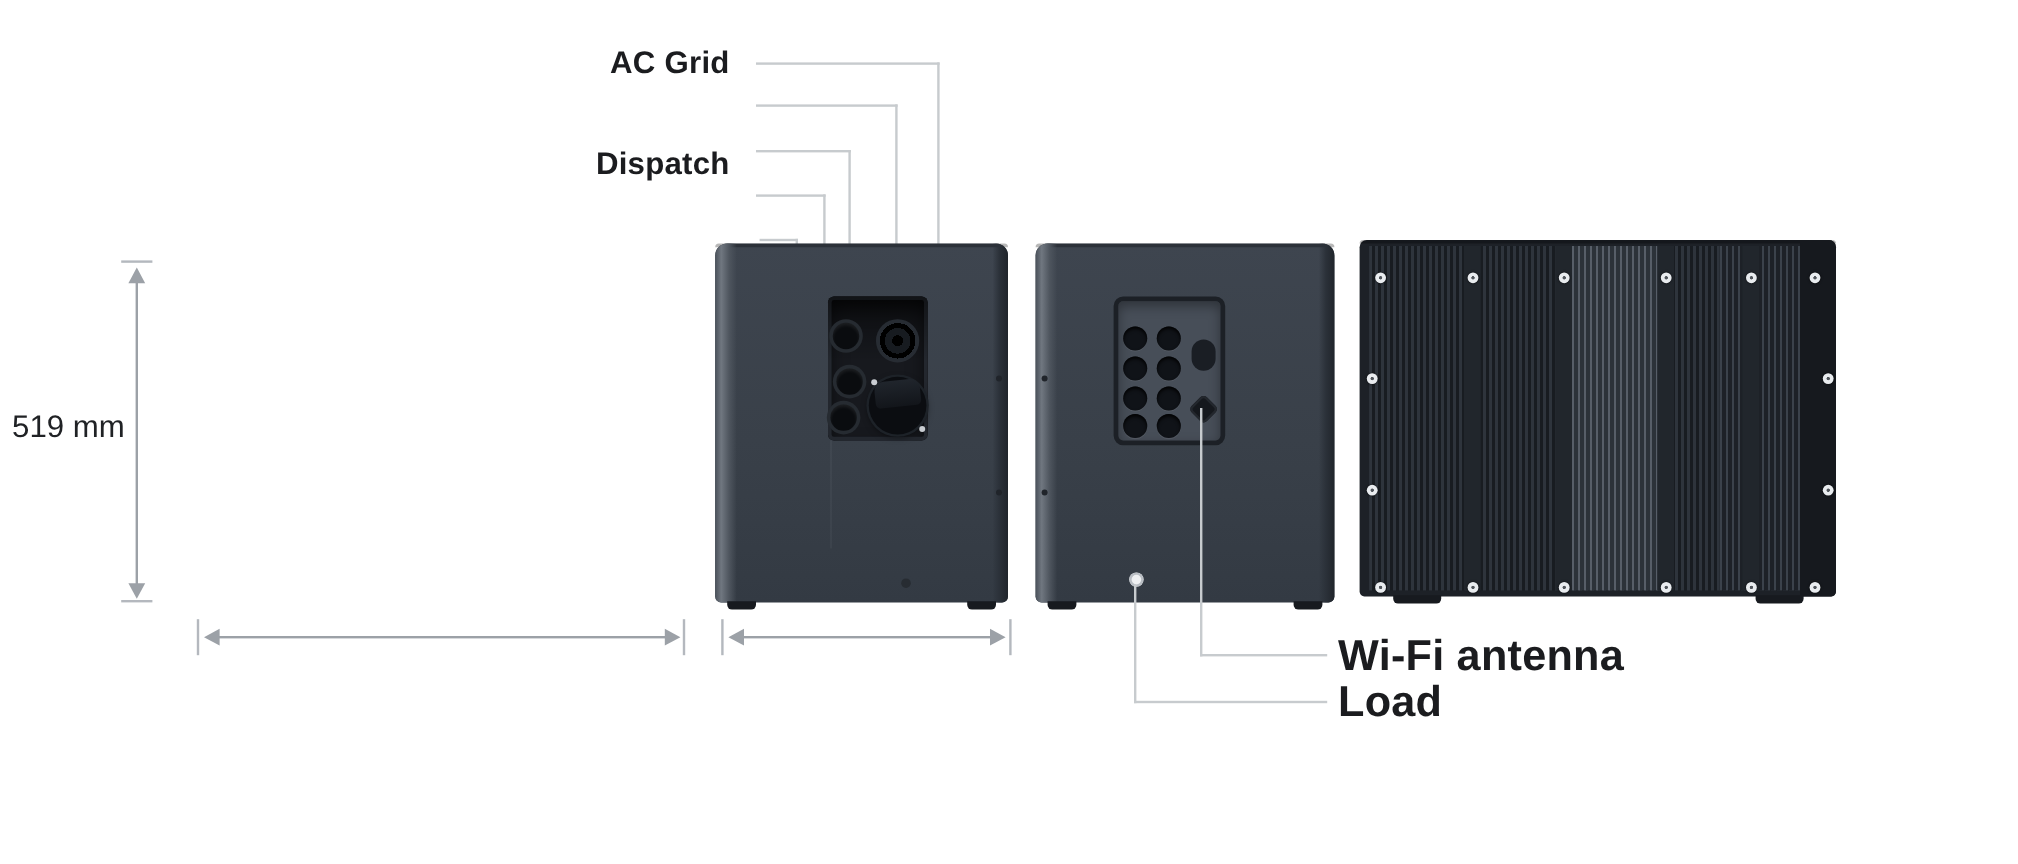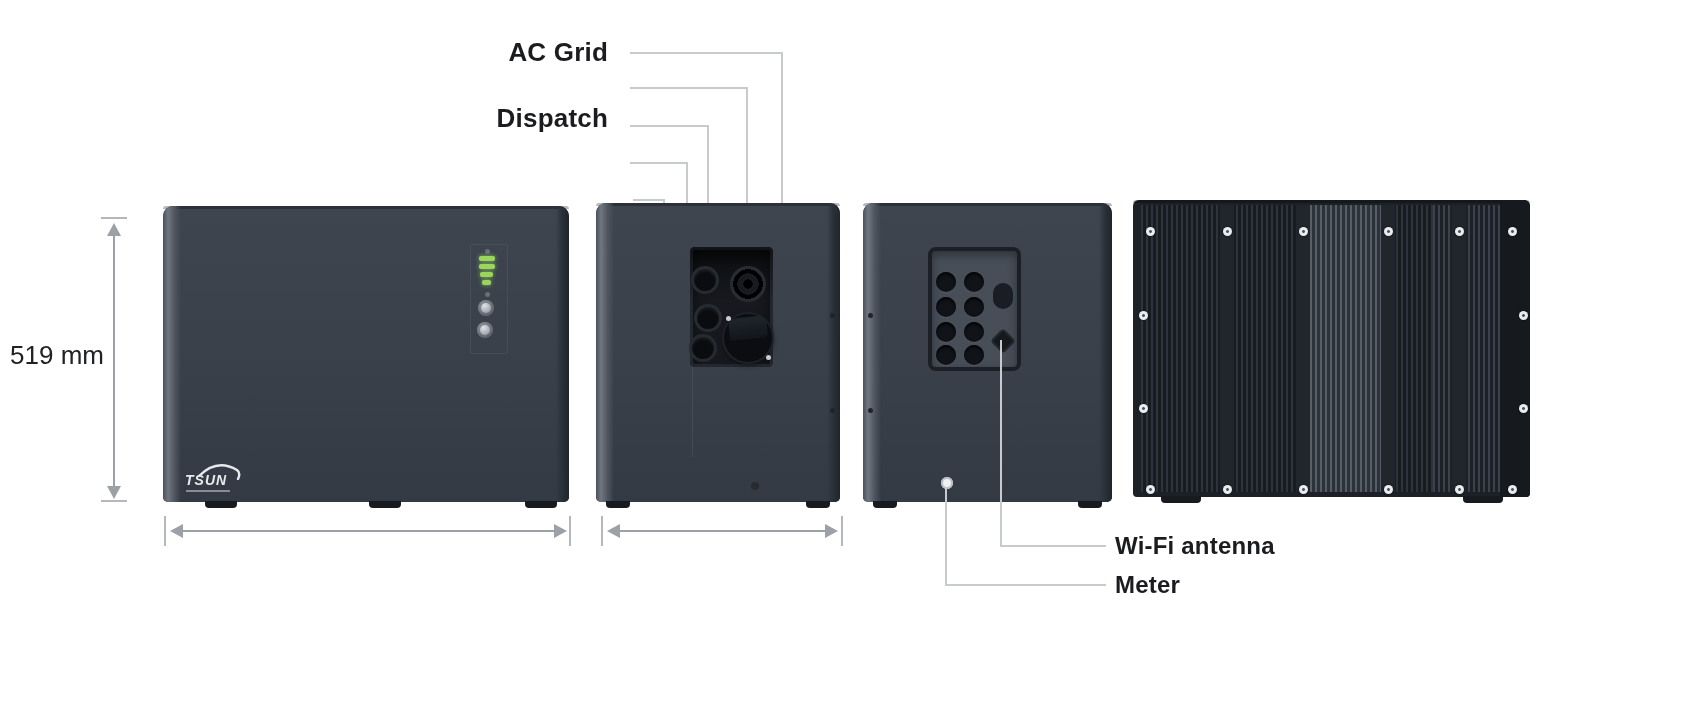--- a/index.html
+++ b/index.html
@@ -2,21 +2,21 @@
 <html><head>
 <meta charset="utf-8">
 <style>
   html,body{margin:0;padding:0;background:#ffffff;}
   .canvas{position:relative;width:1682px;height:720px;background:#ffffff;overflow:hidden;
           font-family:"Liberation Sans",sans-serif;}
 
   
   .co-label{position:absolute;left:398px;width:210px;text-align:right;
             font-size:26px;font-weight:bold;color:#1b1c1f;line-height:32px;letter-spacing:.2px;}
-  .co-label2{position:absolute;font-size:24px;font-weight:bold;color:#1b1c1f;line-height:32px;letter-spacing:.2px;}
+  .co-label2{position:absolute;font-size:36px;font-weight:bold;color:#1b1c1f;line-height:32px;letter-spacing:.2px;}
   .dim-label{position:absolute;font-size:26px;color:#202225;line-height:32px;}
 
   
   .cl{position:absolute;background:#c7cbce;}
   .tick{position:absolute;background:#b4b8be;}
   .dline{position:absolute;background:#9ca1a7;}
   .arr{position:absolute;width:0;height:0;border-style:solid;border-color:transparent;}
   .arr.up{border-left-width:7px;border-right-width:7px;border-bottom:13px solid #9ca1a7;}
   .arr.down{border-left-width:7px;border-right-width:7px;border-top:13px solid #9ca1a7;}
   .arr.left{border-top-width:7px;border-bottom-width:7px;border-right:13px solid #9ca1a7;}
@@ -89,21 +89,21 @@
   .right-band{position:absolute;right:0;top:0;bottom:0;width:30px;background:#16191e;border-radius:0 6px 4px 0;}
   .screw{position:absolute;width:9px;height:9px;border-radius:50%;
         background:radial-gradient(circle,#50555b 0 18%,#e9ecef 26% 100%);box-shadow:0 0 2px rgba(0,0,0,.8);}
 </style>
 </head>
 <body>
 
 <div class="canvas">
 
   <div class="co-label" style="top:36px">AC Grid</div>
-  <div class="co-label" style="top:102px">Dispatch</div>
+  <div class="co-label" style="top:120px">Dispatch</div>
 
   <div class="cl" style="left:630px;top:52px;width:153px;height:2px"></div>
   <div class="cl" style="left:781px;top:52px;width:2px;height:287px"></div>
   <div class="cl" style="left:752px;top:337px;width:31px;height:2px"></div>
 
   <div class="cl" style="left:630px;top:87px;width:118px;height:2px"></div>
   <div class="cl" style="left:746px;top:87px;width:2px;height:198px"></div>
 
   <div class="cl" style="left:630px;top:125px;width:79px;height:2px"></div>
   <div class="cl" style="left:707px;top:125px;width:2px;height:195px"></div>
@@ -128,43 +128,20 @@
   <div class="dline" style="left:176px;top:530px;width:382px;height:2px"></div>
   <div class="arr left" style="left:167px;top:524px"></div>
   <div class="arr right" style="left:554px;top:524px"></div>
 
   <div class="tick" style="left:601px;top:516px;width:2px;height:30px"></div>
   <div class="tick" style="left:841px;top:516px;width:2px;height:30px"></div>
   <div class="dline" style="left:613px;top:530px;width:216px;height:2px"></div>
   <div class="arr left" style="left:604px;top:524px"></div>
   <div class="arr right" style="left:825px;top:524px"></div>
 
-  <div class="device" style="left:163px;top:206px;width:406px;height:296px">
-    <div class="edge-l"></div>
-    <div class="edge-r"></div>
-    <div class="led-frame"></div>
-    <div class="led-dot" style="left:322px;top:43px"></div>
-    <div class="led-bar" style="left:316px;top:50px;width:16px"></div>
-    <div class="led-bar" style="left:316px;top:58px;width:16px"></div>
-    <div class="led-bar" style="left:317px;top:66px;width:13px"></div>
-    <div class="led-bar" style="left:319px;top:74px;width:9px"></div>
-    <div class="led-dot" style="left:322px;top:86px"></div>
-    <div class="btn" style="left:315px;top:94px"></div>
-    <div class="btn" style="left:314px;top:116px"></div>
-    <div class="logo">
-      <svg width="54" height="18" viewBox="0 0 54 18" style="position:absolute;left:8px;top:-2px">
-        <path d="M6 14 Q24 -4 44 8 Q48 11 45 17" fill="none" stroke="#e7eaed" stroke-width="2.4" stroke-linecap="round"></path>
-      </svg>
-      <span class="logo-text">TSUN</span>
-      <div class="logo-tag"></div>
-    </div>
-    <div class="foot" style="left:42px;width:32px"></div>
-    <div class="foot" style="left:206px;width:32px"></div>
-    <div class="foot" style="left:362px;width:32px"></div>
-  </div>
 
   <div class="device" style="left:596px;top:203px;width:244px;height:299px">
     <div class="edge-l"></div>
     <div class="edge-r"></div>
     <div class="panel2">
       <div class="port" style="left:4px;top:22px"></div>
       <div class="conn-big" style="left:40px;top:19px"></div>
       <div class="port" style="left:7px;top:60px"></div>
       <div class="port" style="left:2px;top:90px"></div>
       <div class="socket" style="left:34px;top:67px">
@@ -231,15 +208,15 @@
     <div class="foot" style="left:28px;width:40px"></div>
     <div class="foot" style="left:330px;width:40px"></div>
   </div>
 
   <div class="cl" style="left:1000px;top:340px;width:2px;height:207px"></div>
   <div class="cl" style="left:1000px;top:545px;width:106px;height:2px"></div>
   <div class="co-label2" style="left:1115px;top:530px">Wi-Fi antenna</div>
 
   <div class="cl" style="left:945px;top:487px;width:2px;height:99px"></div>
   <div class="cl" style="left:945px;top:584px;width:161px;height:2px"></div>
-  <div class="co-label2" style="left:1115px;top:569px">Meter</div>
+  <div class="co-label2" style="left:1115px;top:569px">Load</div>
 
 </div>
 
 </body></html>

